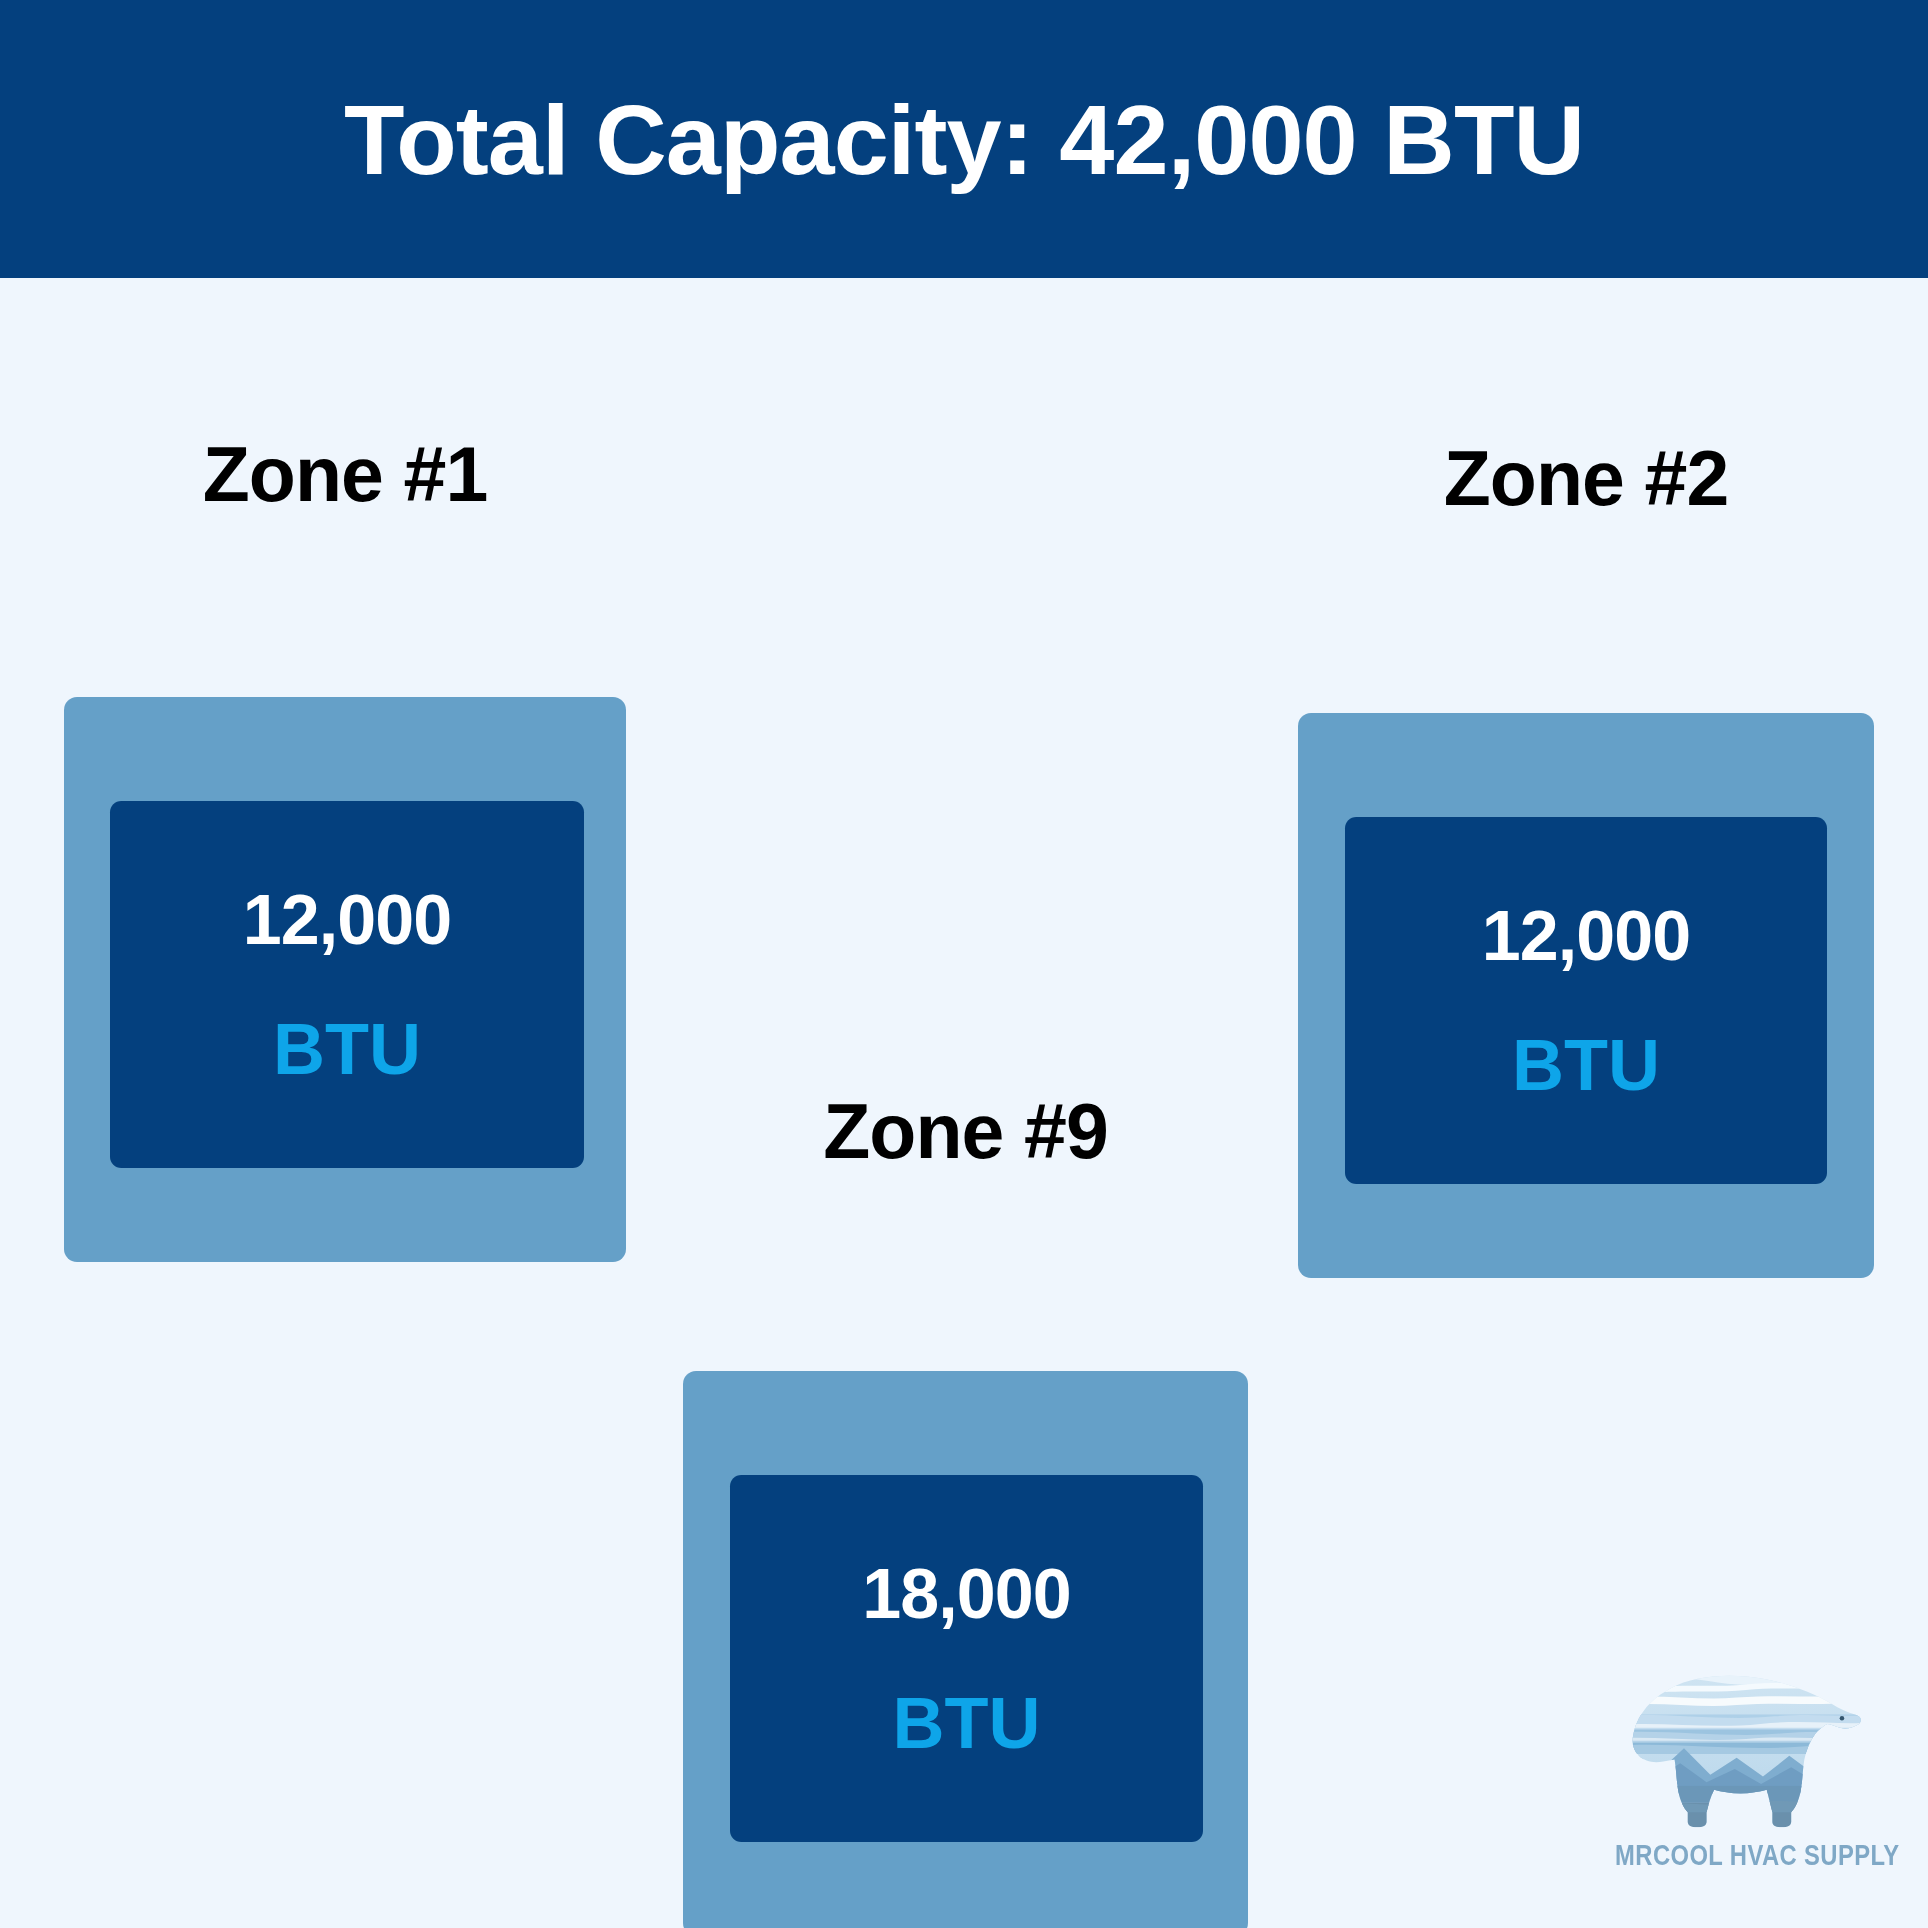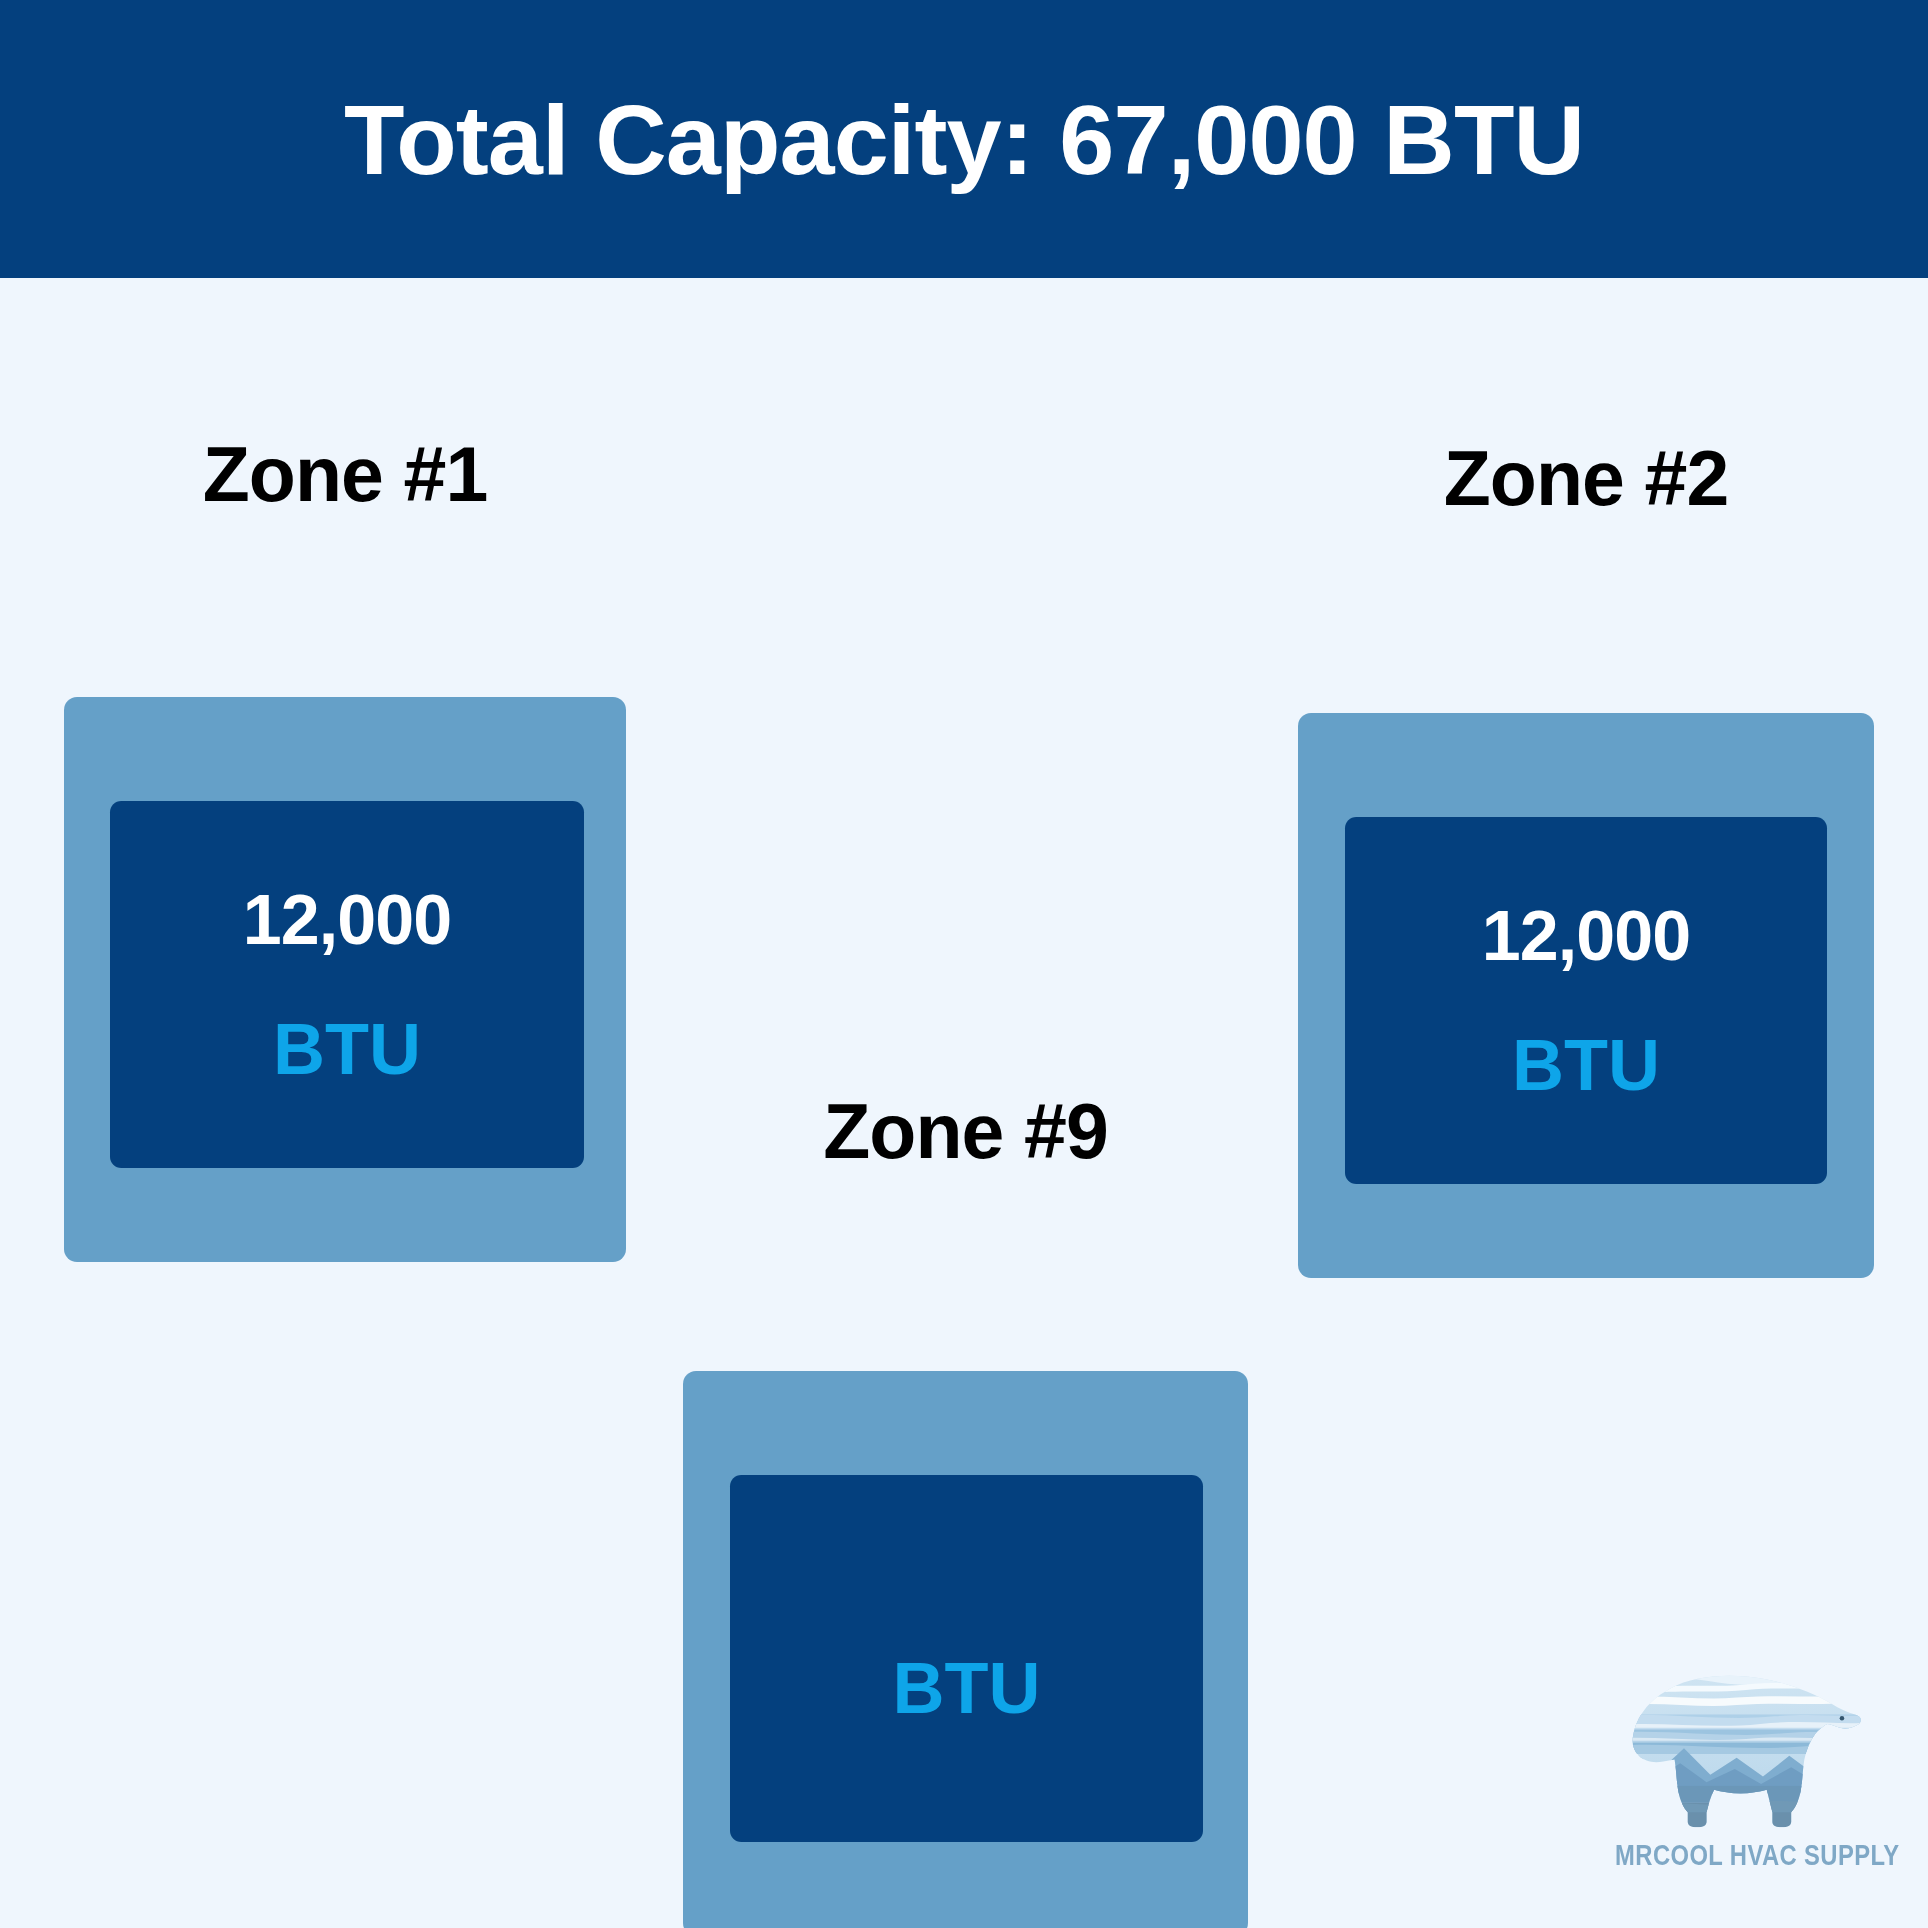--- a/index.html
+++ b/index.html
@@ -144,21 +144,21 @@
     letter-spacing: 0.5px;
     transform: scaleX(0.82);
     transform-origin: center;
     white-space: nowrap;
   }
 </style>
 </head>
 <body>
 
 <div id="header-banner">
-  <div id="header-title">Total Capacity: 67,000 BTU</div>
+  <div id="header-title">Total Capacity: 42,000 BTU</div>
 </div>
 
 <div id="zones-canvas">
 
   <div class="zone-block" id="zone-1">
     <div class="zone-label">Zone #1</div>
     <div class="zone-card-outer">
       <div class="zone-card-inner">
         <div class="zone-btu-value">12,000</div>
         <div class="zone-btu-unit">BTU</div>
@@ -173,20 +173,21 @@
         <div class="zone-btu-value">12,000</div>
         <div class="zone-btu-unit">BTU</div>
       </div>
     </div>
   </div>
 
   <div class="zone-block" id="zone-3">
     <div class="zone-label">Zone #9</div>
     <div class="zone-card-outer">
       <div class="zone-card-inner">
+        <div class="zone-btu-value">18,000</div>
         <div class="zone-btu-unit">BTU</div>
       </div>
     </div>
   </div>
 
 </div>
 
 <div id="brand-logo">
   <div id="brand-logo-mark">
     <svg viewBox="0 0 285 175" width="268" height="165" xmlns="http://www.w3.org/2000/svg">

